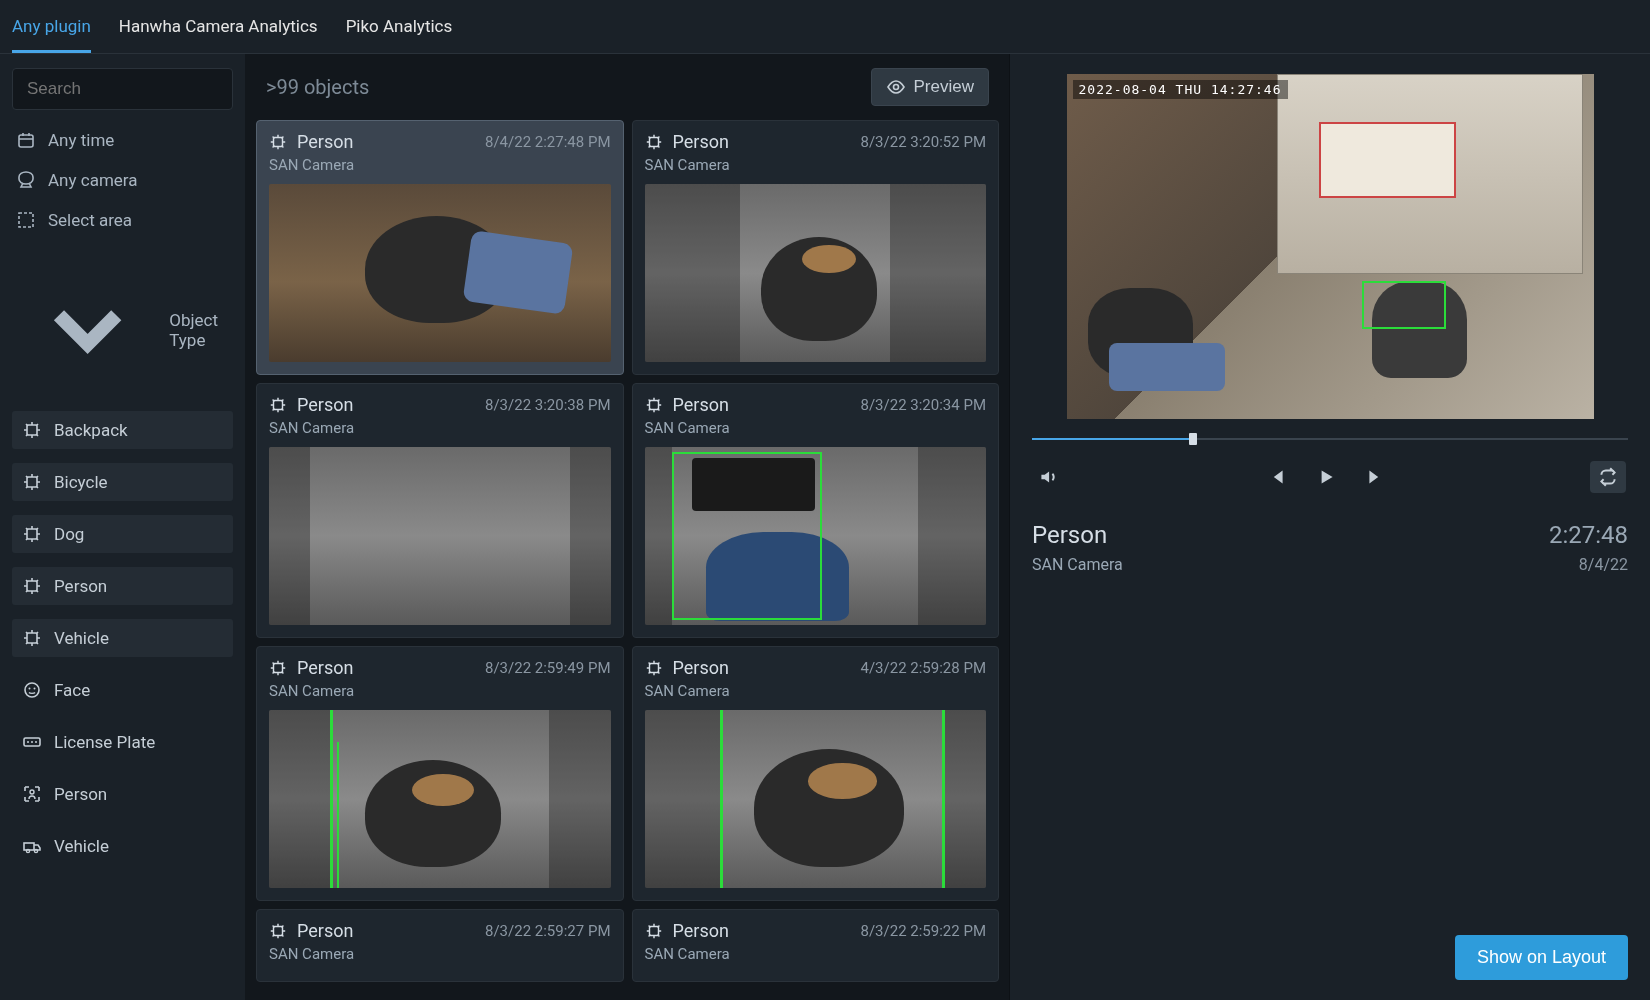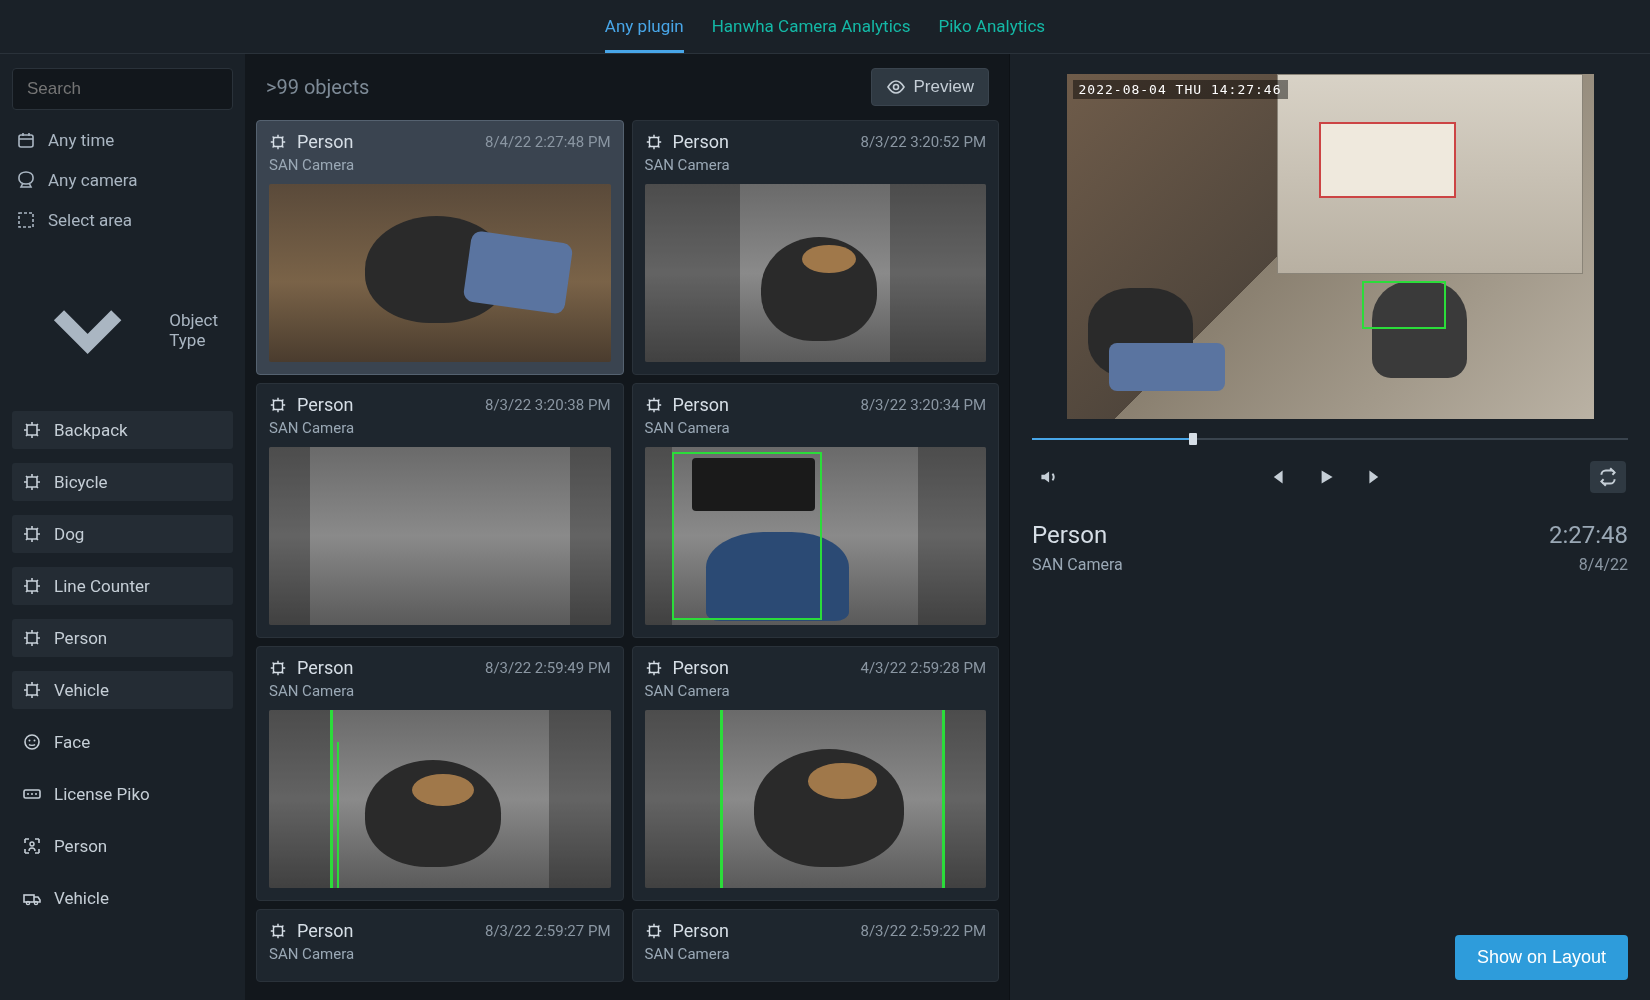--- a/index.html
+++ b/index.html
@@ -1,20 +1,20 @@
 <!DOCTYPE html>
 <html><head>
 <meta charset="utf-8">
 <style>
 * { box-sizing: border-box; margin: 0; padding: 0; }
 body { background:#1a2128; color:#c5ced6; font-family:-apple-system,BlinkMacSystemFont,"Segoe UI",Roboto,sans-serif; font-size:14px; width:1650px; height:1000px; overflow:hidden; display:flex; flex-direction:column; }
 
 
-.tabs { display:flex; gap:28px; padding:16px 12px 0 12px; border-bottom:1px solid #2a323a;justify-content:center; }
-.tab { padding-bottom:14px; font-size:17px; color:#14b8a6; cursor:pointer; }
+.tabs { display:flex; gap:28px; padding:16px 12px 0 12px; border-bottom:1px solid #2a323a; }
+.tab { padding-bottom:14px; font-size:17px; color:#e5e5e5; cursor:pointer; }
 .tab.active { color:#48a6e8; border-bottom:3px solid #48a6e8; }
 
 .main { display:flex; flex:1; overflow:hidden; }
 
 
 .sidebar { width:246px; padding:14px 12px; background:#1a2128; border-right:1px solid #12171c; }
 .search { width:100%; background:#12171c; border:1px solid #2a323a; border-radius:4px; padding:10px 14px; color:#9aa8b5; font-size:17px; outline:none; }
 .filter-row { display:flex; align-items:center; gap:12px; padding:10px 4px; font-size:17px; color:#aab6c2; cursor:pointer; }
 .filter-row svg { width:20px; height:20px; flex-shrink:0; }
 .section-header { display:flex; align-items:center; gap:10px; padding:18px 4px 10px 4px; font-size:17px; color:#aab6c2; cursor:pointer; }
@@ -191,45 +191,39 @@
       <div class="ot-item">
           <svg viewBox="0 0 20 20">
             <use href="#i-chip"></use>
           </svg>
           <span>Dog</span>
         </div>
       <div class="ot-item">
           <svg viewBox="0 0 20 20">
             <use href="#i-chip"></use>
           </svg>
-          <span>Line Counter</span>
+          <span>Person</span>
         </div>
       <div class="ot-item">
           <svg viewBox="0 0 20 20">
             <use href="#i-chip"></use>
           </svg>
-          <span>Person</span>
-        </div>
-      <div class="ot-item">
-          <svg viewBox="0 0 20 20">
-            <use href="#i-chip"></use>
-          </svg>
           <span>Vehicle</span>
         </div>
       <div class="ot-item plain">
           <svg viewBox="0 0 20 20">
             <use href="#i-face"></use>
           </svg>
           <span>Face</span>
         </div>
       <div class="ot-item plain">
           <svg viewBox="0 0 20 20">
             <use href="#i-plate"></use>
           </svg>
-          <span>License Piko</span>
+          <span>License Plate</span>
         </div>
       <div class="ot-item plain">
           <svg viewBox="0 0 20 20">
             <use href="#i-personbox"></use>
           </svg>
           <span>Person</span>
         </div>
       <div class="ot-item plain">
           <svg viewBox="0 0 20 20">
             <use href="#i-truck"></use>

